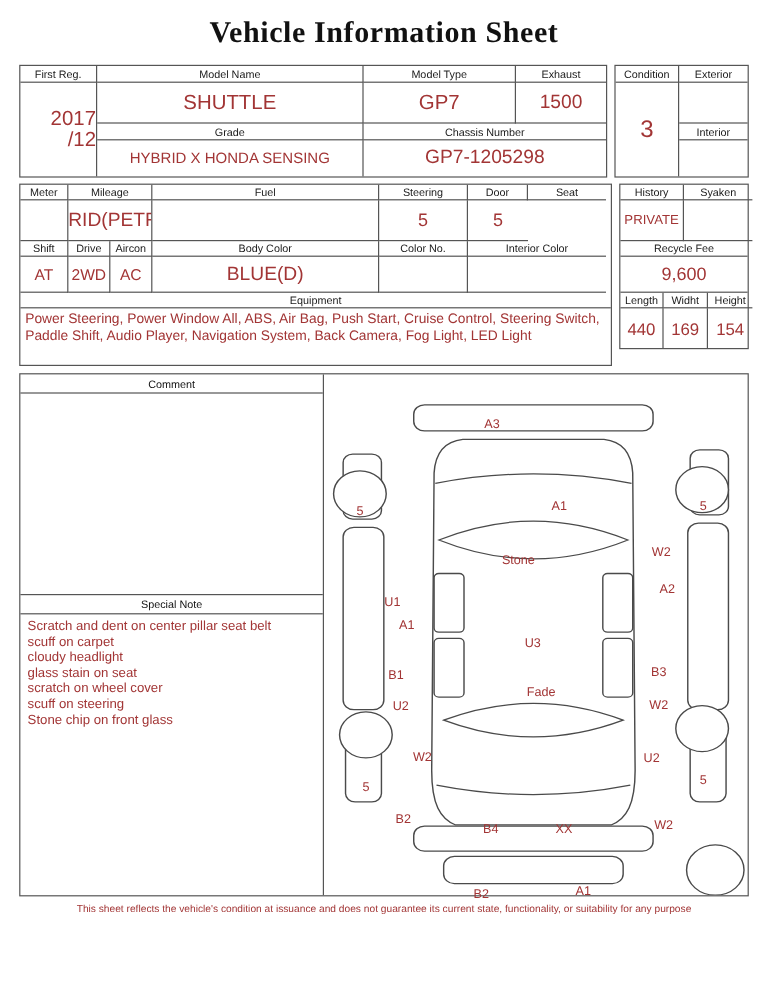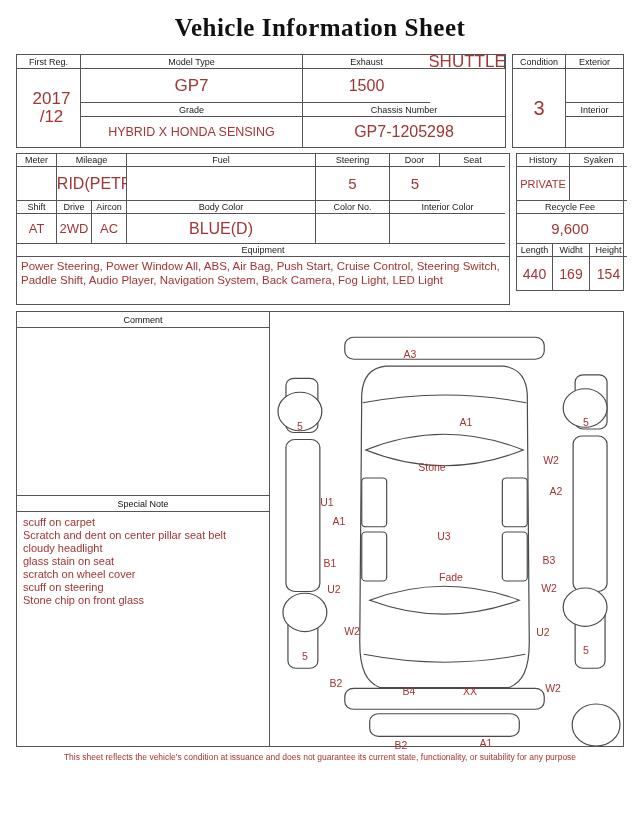--- a/index.html
+++ b/index.html
@@ -9,21 +9,21 @@
   .title{text-align:center;font-family:"Liberation Serif",serif;font-size:25px;font-weight:600;letter-spacing:.5px;margin:6px 0 12px 0;}
   .tblrow{display:flex;gap:6px;margin-bottom:5px;align-items:flex-start;}
   .box{border:1px solid var(--bd);box-sizing:border-box;background:#fff;}
   .g{display:grid;}
   .c{border-right:1px solid var(--bd);border-bottom:1px solid var(--bd);display:flex;align-items:center;justify-content:center;text-align:center;overflow:hidden;box-sizing:border-box;}
   .c.nr{border-right:0;} .c.nb{border-bottom:0;}
   .l{font-size:9px;color:#1a1a1a;}
   .v{color:var(--red);}
   .fz11{font-size:11px;} .fz12{font-size:12.5px;} .fz13{font-size:13px;} .fz14{font-size:14px;}
   .fz15{font-size:15px;} .fz16{font-size:16px;} .fz17{font-size:17px;} .fz20{font-size:20px;}
-  .firstreg{flex-direction:column;align-items:center;justify-content:center;padding-left:6px;line-height:1.05;}
+  .firstreg{flex-direction:column;align-items:flex-end;justify-content:center;padding-left:6px;line-height:1.05;}
   .equip-text{display:block;text-align:left;padding:2px 4px;font-size:11.5px;line-height:1.25;color:var(--red);}
   
   .bottom{border:1px solid var(--bd);height:436px;display:flex;box-sizing:border-box;}
   .bleft{width:253px;border-right:1px solid var(--bd);display:flex;flex-direction:column;box-sizing:border-box;}
   .phead{height:15px;border-bottom:1px solid var(--bd);display:flex;align-items:center;justify-content:center;font-size:9px;flex:none;}
   .phead.bt{border-top:1px solid var(--bd);}
   .comment-body{flex:1;}
   .note-list{height:226px;padding:4px 6px;color:var(--red);font-size:11px;line-height:1.18;overflow:hidden;text-align:left;}
   .diagram{flex:1;position:relative;}
   .diagram svg{position:absolute;left:0;top:0;width:100%;height:100%;}
@@ -33,20 +33,21 @@
 </head>
 <body>
 
 <div class="sheet">
 
   <div class="title">Vehicle Information Sheet</div>
 
   <div class="tblrow">
     <div class="box g" style="grid-template-columns:64px 222px 127px 75px;grid-template-rows:14px 34px 14px 30px;width:490px;">
       <div class="c l">First Reg.</div>
+      <div class="c l">Model Name</div>
       <div class="c l">Model Type</div>
       <div class="c l nr">Exhaust</div>
 
       <div class="c v fz17 firstreg nb" style="grid-row:2/5;grid-column:1;">
         <div>2017</div>
         <div>/12</div>
       </div>
       <div class="c v fz17">SHUTTLE</div>
       <div class="c v fz17">GP7</div>
       <div class="c v fz16 nr">1500</div>
@@ -122,22 +123,22 @@
       </div>
     </div>
   </div>
 
   <div class="bottom">
     <div class="bleft">
       <div class="phead">Comment</div>
       <div class="comment-body"></div>
       <div class="phead bt">Special Note</div>
       <div class="note-list">
+          <div>Scratch and dent on center pillar seat  belt</div>
           <div>scuff on carpet</div>
-          <div>Scratch and dent on center pillar seat  belt</div>
           <div>cloudy headlight</div>
           <div>glass stain on seat</div>
           <div>scratch on wheel cover</div>
           <div>scuff on steering</div>
           <div>Stone chip on front glass</div>
         </div>
     </div>
 
     <div class="diagram">
       <svg viewBox="0 0 354 497" preserveAspectRatio="none">

